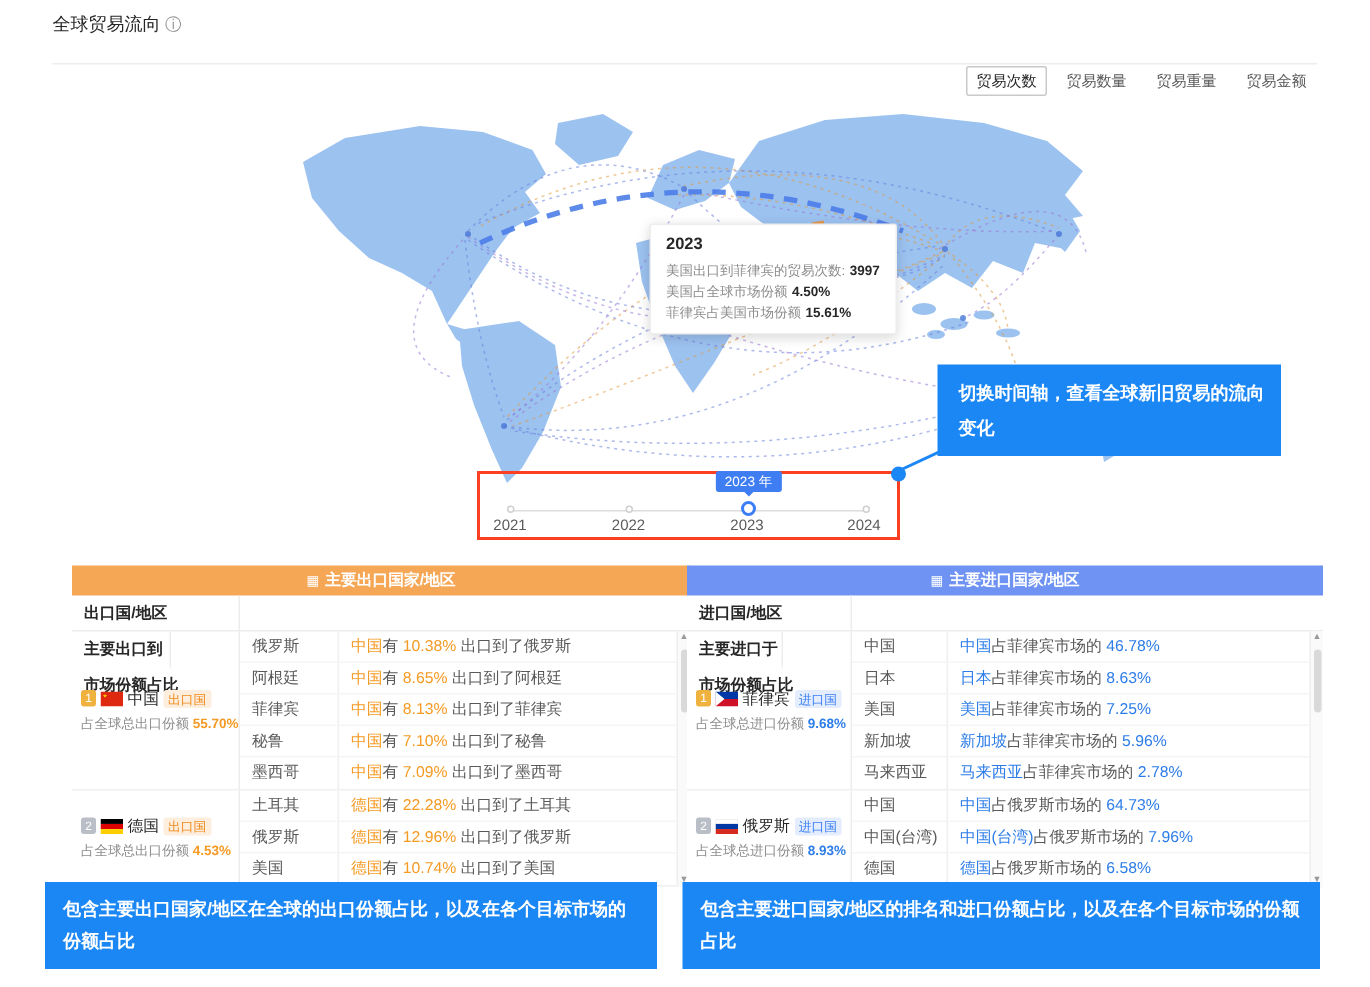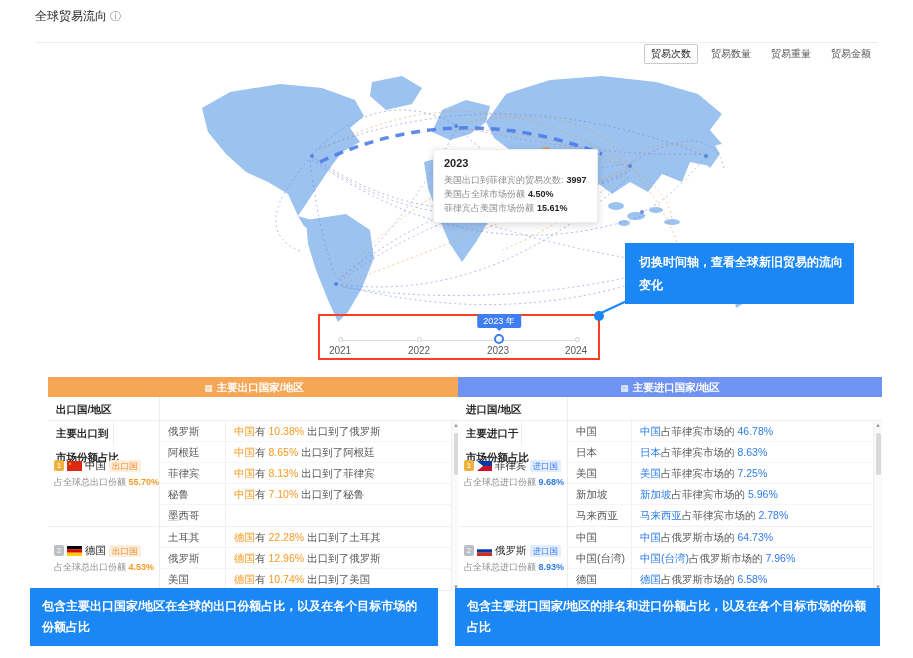--- a/index.html
+++ b/index.html
@@ -228,20 +228,21 @@
           <div class="trow">
               <div class="pcell">菲律宾</div>
               <div class="dcell"><span class="src o">中国</span><span>有</span><span class="val o">8.13%</span><span>出口到了菲律宾</span></div>
             </div>
           <div class="trow">
               <div class="pcell">秘鲁</div>
               <div class="dcell"><span class="src o">中国</span><span>有</span><span class="val o">7.10%</span><span>出口到了秘鲁</span></div>
             </div>
           <div class="trow">
               <div class="pcell">墨西哥</div>
+              <div class="dcell"><span class="src o">中国</span><span>有</span><span class="val o">7.09%</span><span>出口到了墨西哥</span></div>
             </div>
         </div>
       </div>
       <div class="group">
         <div class="gcell">
           <div class="gline1">
             <span class="rank r2">2</span>
             <span class="flag"><svg width="15" height="10">
                   <rect width="15" height="3.3" fill="#000"></rect>
                   <rect y="3.3" width="15" height="3.4" fill="#dd0000"></rect>

